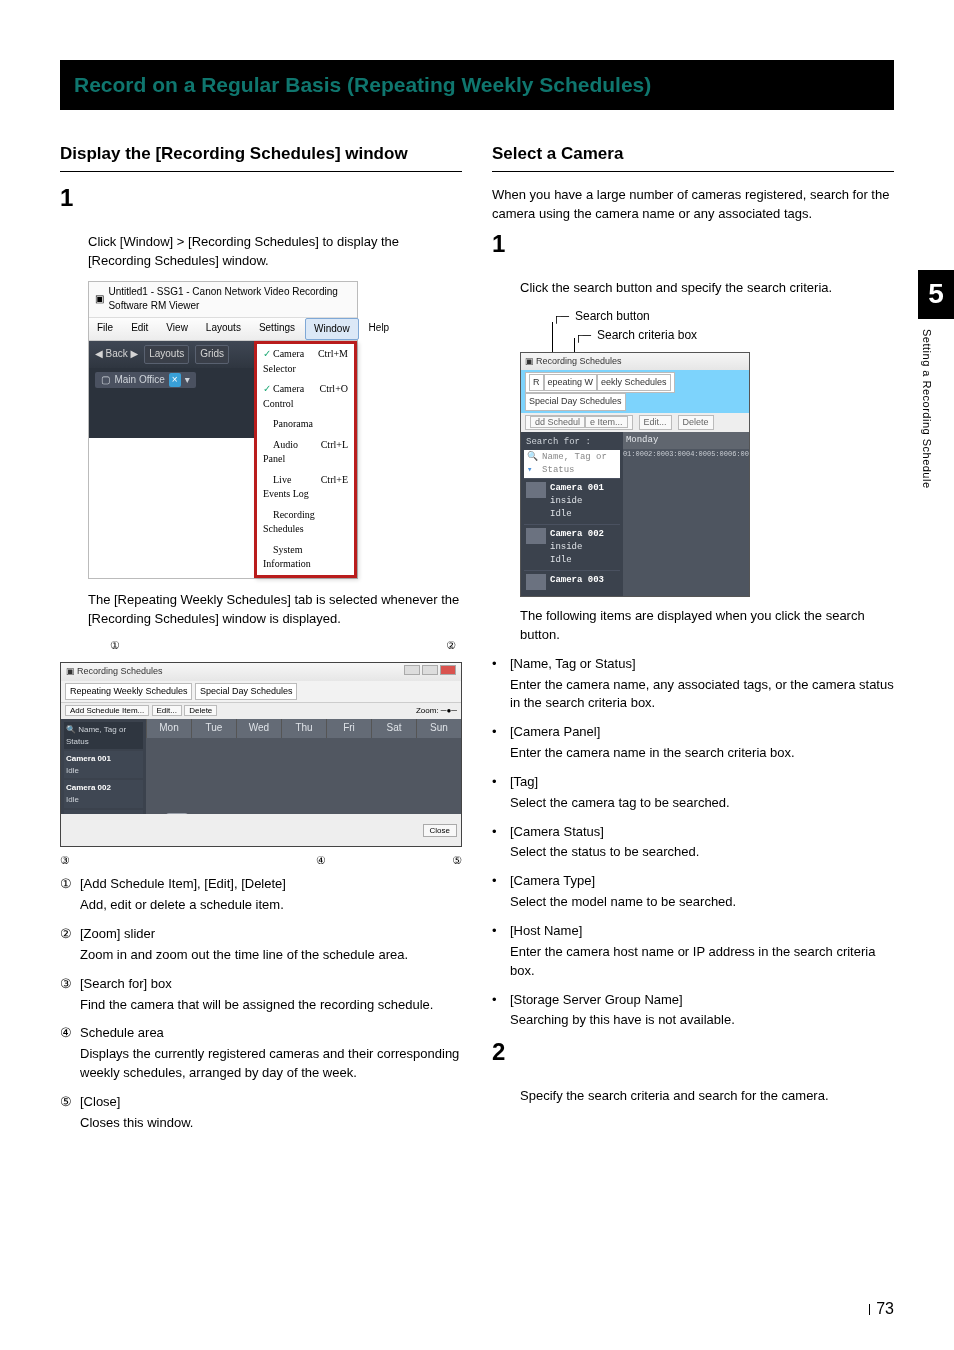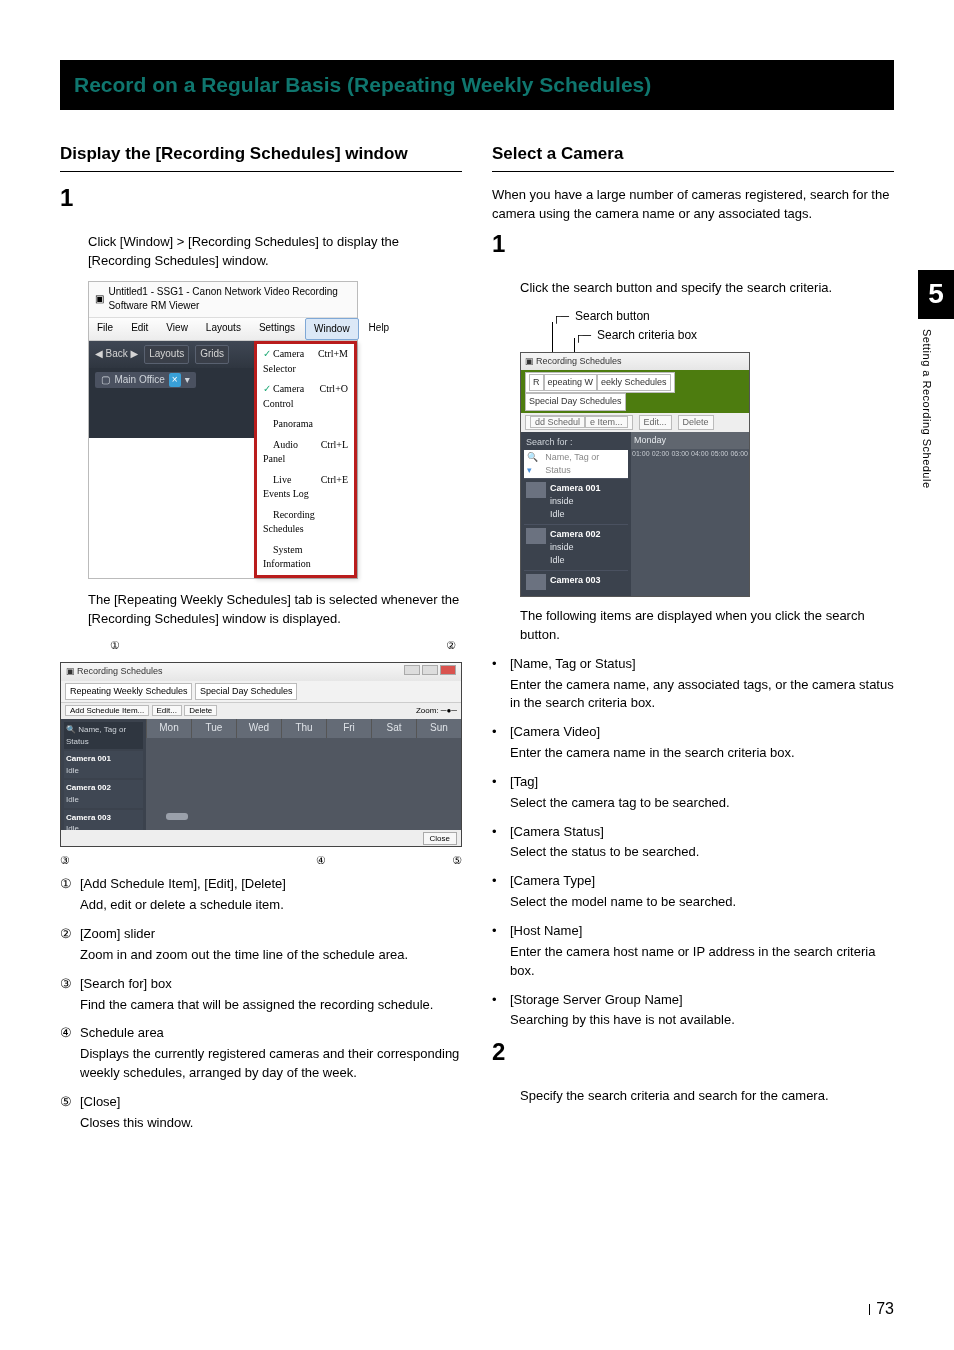--- a/index.html
+++ b/index.html
@@ -47,21 +47,21 @@
   .shot2 .tool{background:#eee;font-size:8px;padding:2px 4px;display:flex;gap:4px;justify-content:space-between;}
   .shot2 .tool .lbtns span{border:1px solid #bbb;padding:0 4px;background:#f9f9f9;}
   .shot2 .body{display:flex;background:#4a4f59;height:130px;}
   .shot2 .side{width:85px;background:#3b424d;font-size:8px;color:#cfd4da;padding:3px;}
   .shot2 .srch{background:#2f3640;padding:2px;margin-bottom:2px;}
   .shot2 .cam{background:#3f4753;margin:2px 0;padding:2px;}
   .shot2 .cam b{color:#fff;}
   .shot2 .grid{flex:1;background:#515761;position:relative;}
   .shot2 .dayhdr{background:#646b76;color:#dfe3e8;font-size:10px;display:flex;}
   .shot2 .dayhdr span{flex:1;text-align:center;padding:2px 0;border-left:1px solid #555;}
-  .shot2 .foot{position:absolute;bottom:0;left:0;right:0;background:#eee;height:16px;font-size:8px;display:flex;justify-content:flex-end;align-items:center;padding:0 4px;}
+  .shot2 .foot{position:absolute;bottom:0;left:0;right:0;background:#eee;height:32px;font-size:8px;display:flex;justify-content:flex-end;align-items:center;padding:0 4px;}
   .shot2 .foot span{border:1px solid #aaa;background:#f8f8f8;padding:0 6px;}
   .sbar{position:absolute;bottom:26px;left:85px;right:4px;display:flex;align-items:center;}
   .sbar .thumb{width:22px;height:7px;background:#9aa0aa;border-radius:3px;margin-left:20px;}
   .circ { font-size: 11px; }
 
   .midrow { display:flex; justify-content:space-between; margin:0 0 6px 0; font-size:12px;}
 
   .defs { margin-top: 6px; }
   .defs .it { margin-bottom: 10px; display:flex; gap:6px;}
   .defs .it .num { min-width:14px; }
@@ -73,25 +73,25 @@
   .bullets .bi .row { display:flex; gap:8px; }
   .bullets .bi .row .dot { min-width: 10px; }
   .bullets .bi .desc { margin-left: 18px; margin-top: 2px; }
 
   
   .shot3wrap { margin: 10px 0 10px 28px; position:relative; }
   .labels { font-size: 12px; }
   .labels .lbl { display:flex; align-items:center; gap:6px; margin:2px 0;}
   .shot3 { width:230px; background:#4a4f59; border:1px solid #555; font-size:9px; color:#dfe3e8; margin-top:8px; position:relative;}
   .shot3 .winbar{background:linear-gradient(#f6f6f6,#e6e6e6);color:#333;padding:2px 4px;}
-  .shot3 .tabs{background:#4d7c0f;padding:2px 4px;color:#333;}
+  .shot3 .tabs{background:#7dd3fc;padding:2px 4px;color:#333;}
   .shot3 .tabs span{border:1px solid #bbb;background:#fff;padding:1px 3px;display:inline-block;}
   .shot3 .tool{background:#eee;padding:2px 4px;color:#666;display:flex;gap:6px;align-items:center;}
   .shot3 .tool span{border:1px solid #bbb;padding:0 4px;background:#f9f9f9;}
-  .shot3 .body{display:flex;}
+  .shot3 .body{display:flex;font-family:Liberation Mono, monospace;}
   .shot3 .side{width:110px;background:#3b424d;padding:3px;}
   .shot3 .sfor{color:#cfd4da;padding:1px 2px;}
   .shot3 .sbox{background:#fff;color:#888;padding:1px 3px;display:flex;align-items:center;gap:3px;}
   .shot3 .sbox .glass{color:#4a90d9;}
   .shot3 .cam{display:flex;gap:4px;padding:3px 2px;border-top:1px solid #4a5160;}
   .shot3 .cam .thumb{width:20px;height:16px;background:#6b7280;}
   .shot3 .cam .txt b{color:#fff;display:block;}
   .shot3 .grid{flex:1;background:#4e5560;}
   .shot3 .ghdr{background:#60666f;color:#e6e9ed;padding:2px 3px;}
   .shot3 .ticks{display:flex;font-size:7px;color:#c7cbd1;}
@@ -357,21 +357,21 @@
         <div class="bi">
             <div class="row">
               <span class="dot">•</span>
               <span>[Name, Tag or Status]</span>
             </div>
             <div class="desc">Enter the camera name, any associated tags, or the camera status in the search criteria box.</div>
           </div>
         <div class="bi">
             <div class="row">
               <span class="dot">•</span>
-              <span>[Camera Video]</span>
+              <span>[Camera Panel]</span>
             </div>
             <div class="desc">Enter the camera name in the search criteria box.</div>
           </div>
         <div class="bi">
             <div class="row">
               <span class="dot">•</span>
               <span>[Tag]</span>
             </div>
             <div class="desc">Select the camera tag to be searched.</div>
           </div>

